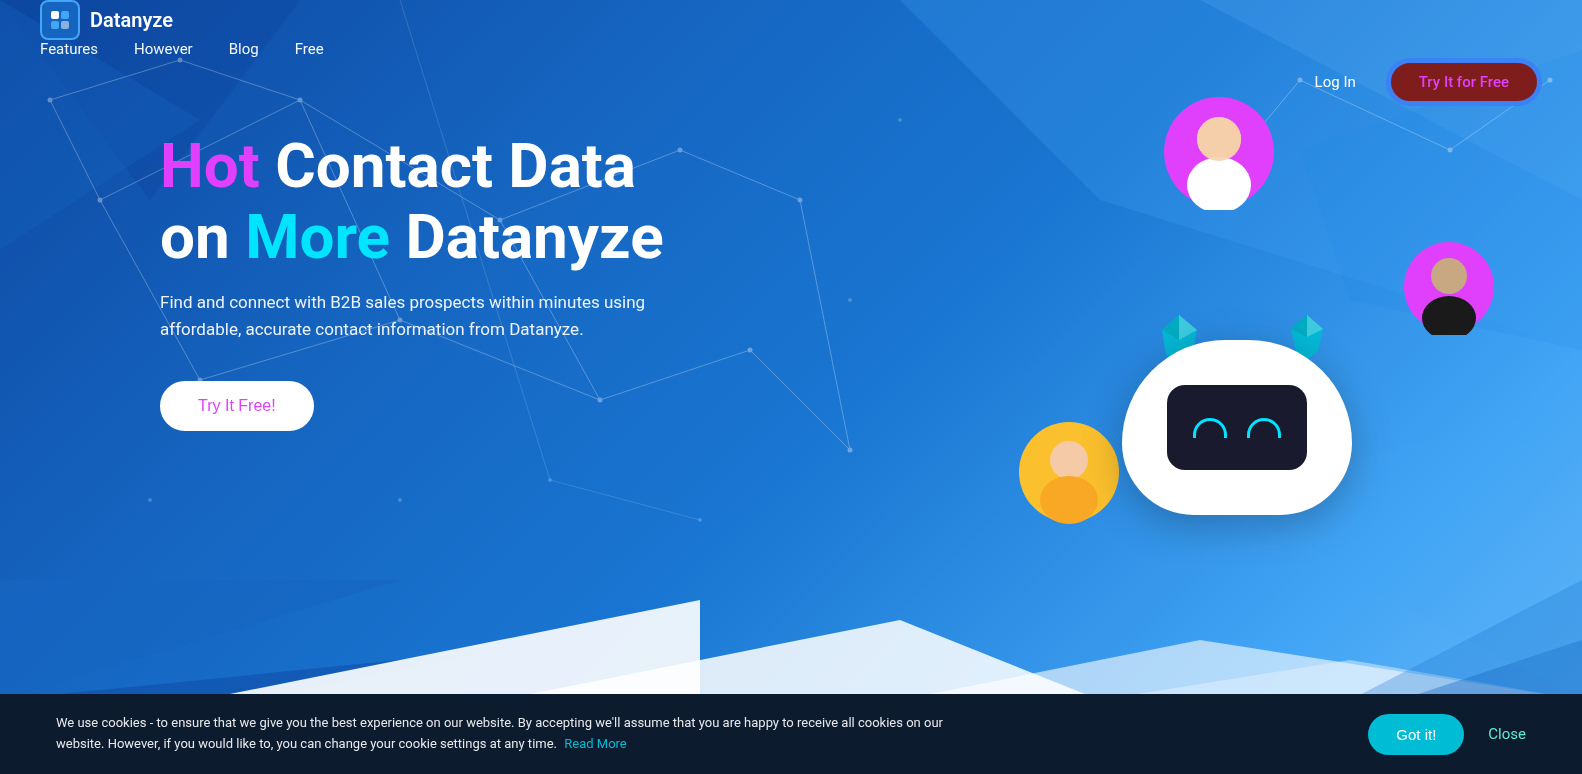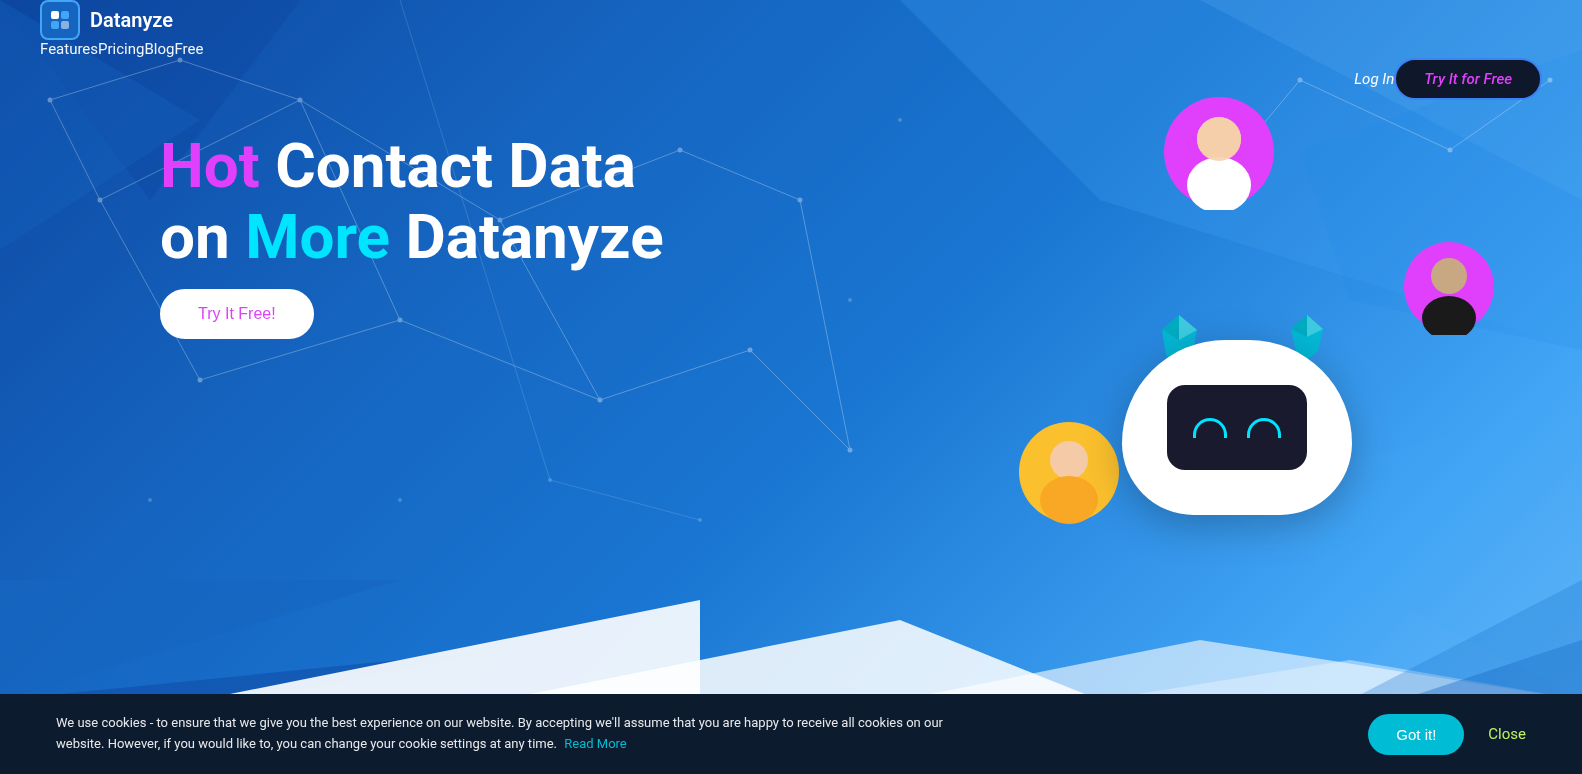--- a/index.html
+++ b/index.html
@@ -30,44 +30,45 @@
       border: 2px solid #42a5f5;
     }
     .logo-icon svg { width: 22px; height: 22px; }
     .logo-text {
       color: white;
       font-size: 20px;
       font-weight: 600;
     }
     .nav-links {
       display: flex;
+      gap: 36px;
       flex: 1;
     }
     .nav-link {
       color: white;
       text-decoration: none;
       font-size: 15px;
       font-weight: 400;
       opacity: 0.95;
     }
     .nav-right {
       display: flex;
       align-items: center;
+      gap: 30px;
       margin-left: auto;
-      font-style: italic;
     }
     .login-link {
       color: white;
       text-decoration: none;
       font-size: 15px;
     }
     .try-free-btn-nav {
-      background: #0f172a;
+      background: #7f1d1d;
       color: #e040fb;
-      border: 2px solid #3b82f6;
+      border: 5px solid #3b82f6;
       border-radius: 30px;
       padding: 10px 28px;
       font-size: 15px;
       font-weight: 500;
       cursor: pointer;
       text-decoration: none;
     }
 
     
     .hero {
@@ -175,21 +176,21 @@
       background: #00bcd4;
       color: white;
       border: none;
       border-radius: 24px;
       padding: 12px 28px;
       font-size: 15px;
       font-weight: 500;
       cursor: pointer;
     }
     .close-link {
-      color: #bef264;
+      color: #5eead4;
       text-decoration: none;
       font-size: 15px;
       cursor: pointer;
     }
   </style>
 </head>
 <body>
 
 <nav class="navbar">
   <div class="logo-area">
@@ -198,21 +199,21 @@
         <rect x="2" y="2" width="8" height="8" rx="2" fill="white"></rect>
         <rect x="12" y="2" width="8" height="8" rx="2" fill="#42a5f5"></rect>
         <rect x="2" y="12" width="8" height="8" rx="2" fill="#42a5f5"></rect>
         <rect x="12" y="12" width="8" height="8" rx="2" fill="white" opacity="0.5"></rect>
       </svg>
     </div>
     <span class="logo-text">Datanyze</span>
   </div>
   <div class="nav-links">
     <a class="nav-link" href="#">Features</a>
-    <a class="nav-link" href="#">Pricing</a>
+    <a class="nav-link" href="#">However</a>
     <a class="nav-link" href="#">Blog</a>
     <a class="nav-link" href="#">Free</a>
   </div>
   <div class="nav-right">
     <a class="login-link" href="#">Log In</a>
     <a class="try-free-btn-nav" href="#">Try It for Free</a>
   </div>
 </nav>
 
 <section class="hero">
@@ -284,20 +285,21 @@
     <circle cx="900" cy="120" r="2" fill="white" opacity="0.6"></circle>
     <line x1="400" cy="500" x2="550" y2="480" stroke="white" stroke-width="0.8" opacity="0.5"></line>
     <line x1="550" y1="480" x2="700" y2="520" stroke="white" stroke-width="0.8" opacity="0.5"></line>
   </svg>
 
   <div class="hero-content">
     <h1 class="headline">
       <span class="hot-word">Hot</span><span> Contact Data</span><br>
       <span>on </span><span class="cold-word">More</span><span> Datanyze</span>
     </h1>
+    <p class="subheadline">Find and connect with B2B sales prospects within minutes using affordable, accurate contact information from Datanyze.</p>
     <button class="try-free-btn-hero">Try It Free!</button>
   </div>
 
   <div class="mascot-area">
 
     <div style="position:absolute; top:15px; left:160px; width:115px; height:115px;">
       <svg width="115" height="115" viewBox="0 0 115 115" xmlns="http://www.w3.org/2000/svg">
         <circle cx="57" cy="57" r="55" fill="#e040fb"></circle>
         <circle cx="57" cy="44" r="22" fill="#f5deb3"></circle>
         <ellipse cx="57" cy="90" rx="32" ry="28" fill="white"></ellipse>

